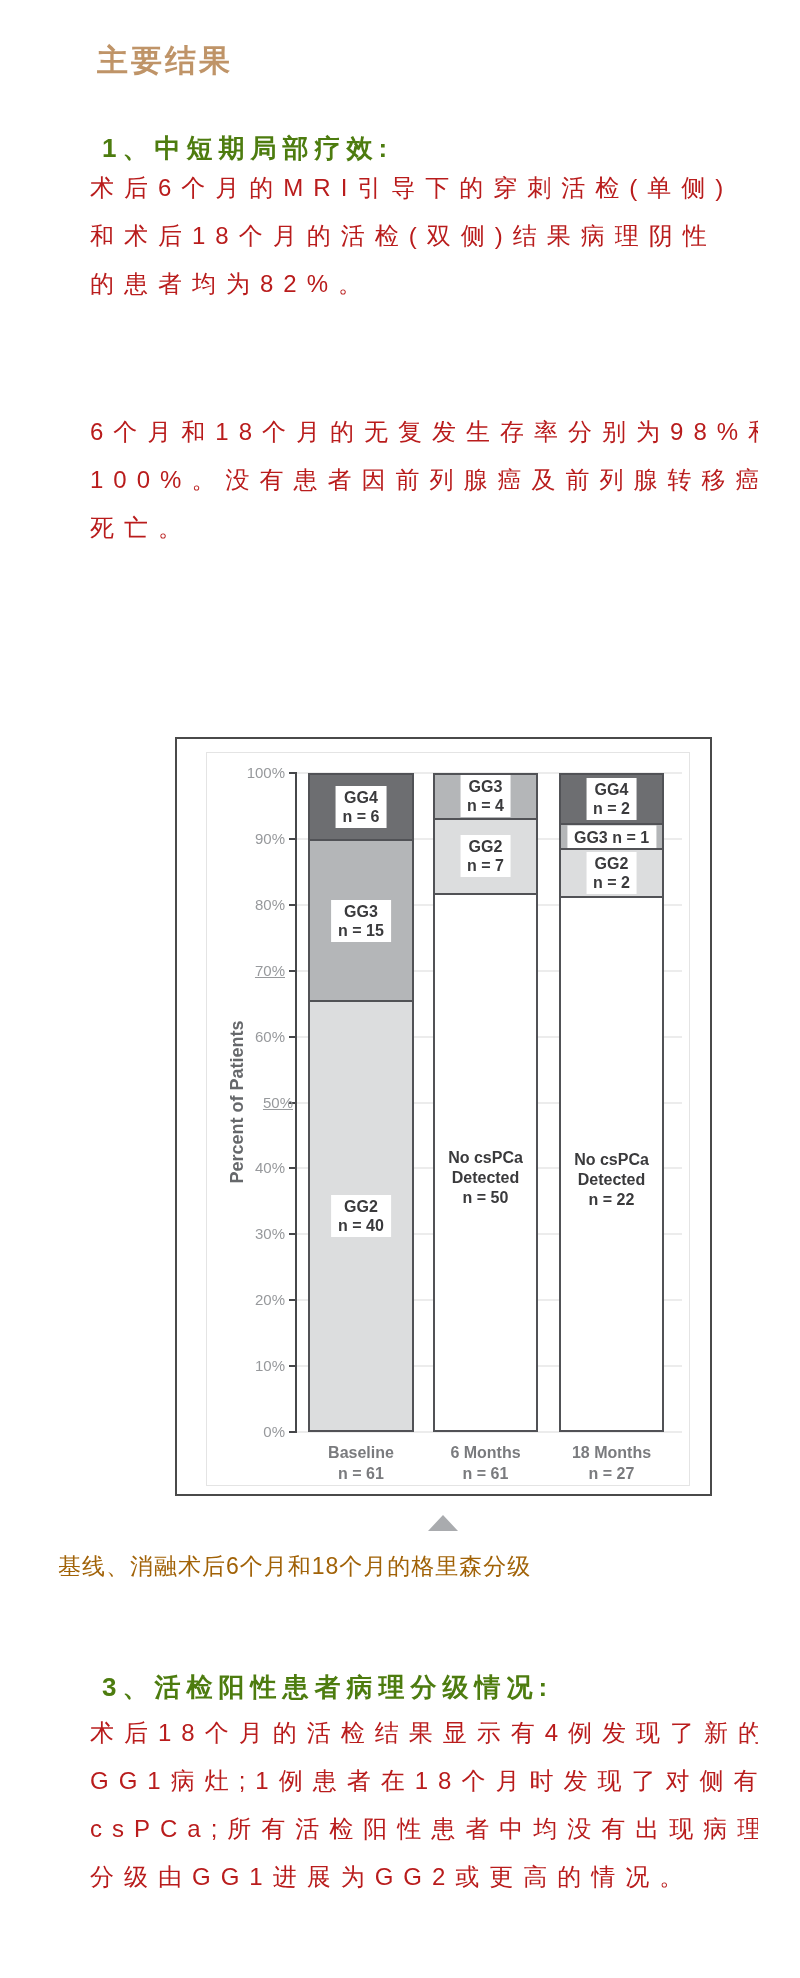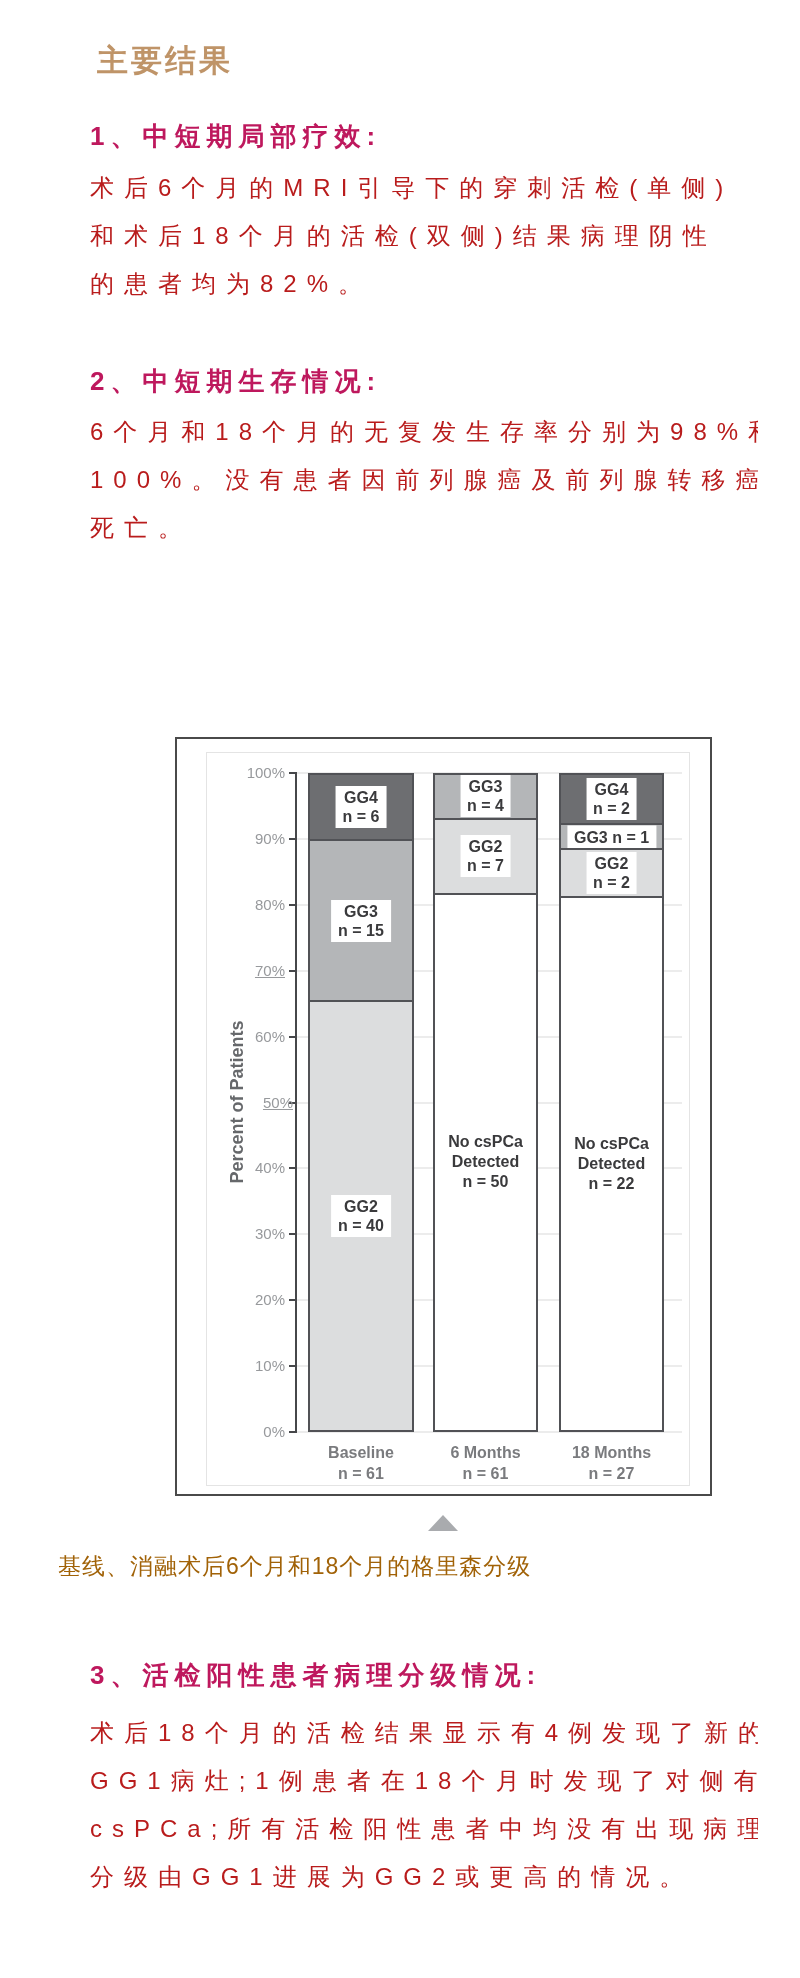--- a/index.html
+++ b/index.html
@@ -7,22 +7,22 @@
     position:relative; width:716px; height:1978px; margin:0 auto;
     background:#ffffff; overflow:hidden;
     font-family:"Liberation Sans", sans-serif;
   }
   .main-title {
     position:absolute; left:55px; top:40px; margin:0;
     font-family:"Liberation Serif", serif;
     font-size:31px; font-weight:700; color:#bf9468; letter-spacing:3px;
   }
   .sec-heading {
-    position:absolute; left:48px; margin:0;
-    font-size:26px; font-weight:700; color:#be185d;
+    position:absolute; left:48px; margin:12px;
+    font-size:26px; font-weight:700; color:#4d7c0f;
     letter-spacing:6px; line-height:40px; white-space:nowrap;
   }
   .body-para {
     position:absolute; left:48px;
     font-size:24px; font-weight:400; color:#b91c1c;
     letter-spacing:10px; line-height:48px; white-space:nowrap;
   }
   
   .figure-box {
     position:absolute; left:133px; top:737px; width:537px; height:759px;
@@ -45,21 +45,21 @@
   }
   .seg { position:relative; flex:0 0 auto; box-sizing:border-box; min-height:0; }
   .seg-divider { border-top:2px solid #515256; }
   .seg-fill { flex:1 1 auto; }
   .seg-label {
     position:absolute; left:50%; top:50%; transform:translate(-50%,-50%);
     background:#ffffff; padding:2px 7px;
     font-size:16px; font-weight:700; line-height:19px; color:#3a3a3c;
     text-align:center; white-space:nowrap;
   }
-  .seg-label.no-box { padding:0; line-height:20px; }
+  .seg-label.no-box { padding:0; line-height:20px;margin-top:16px; }
   .xlabel {
     position:absolute; text-align:center;
     font-size:16px; font-weight:700; color:#7a7b7e; line-height:21px;
   }
   .ylabel {
     position:absolute; left:-120px; top:337px; width:300px; height:24px;
     line-height:24px; text-align:center; transform:rotate(-90deg);
     font-size:18px; font-weight:700; color:#66686b; white-space:nowrap;
   }
   .caption-arrow {
@@ -75,21 +75,20 @@
 </head>
 <body>
 
 <div class="page">
 
   <h1 class="main-title">主要结果</h1>
 
   <h2 class="sec-heading" style="top:116px">1、中短期局部疗效:</h2>
   <div class="body-para" style="top:164px">术后6个月的MRI引导下的穿刺活检(单侧)<br>和术后18个月的活检(双侧)结果病理阴性<br>的患者均为82%。</div>
 
-  <h2 class="sec-heading" style="top:361px">2、中短期生存情况:</h2>
   <div class="body-para" style="top:408px">6个月和18个月的无复发生存率分别为98%和<br>100%。没有患者因前列腺癌及前列腺转移癌<br>死亡。</div>
 
   <div class="figure-box">
     <div class="chart-panel">
       <div class="ylabel">Percent of Patients</div>
     <div class="gridline" style="left: 89px; top: 678px; width: 386px;"></div>
         <div class="ytick-mark" style="left: 82px; top: 678px;"></div>
         <div class="ytick-label" style="left: 0px; top: 668px; width: 78px;">0%</div>
         <div class="gridline" style="left: 89px; top: 612.1px; width: 386px;"></div>
         <div class="ytick-mark" style="left: 82px; top: 612.1px;"></div>

